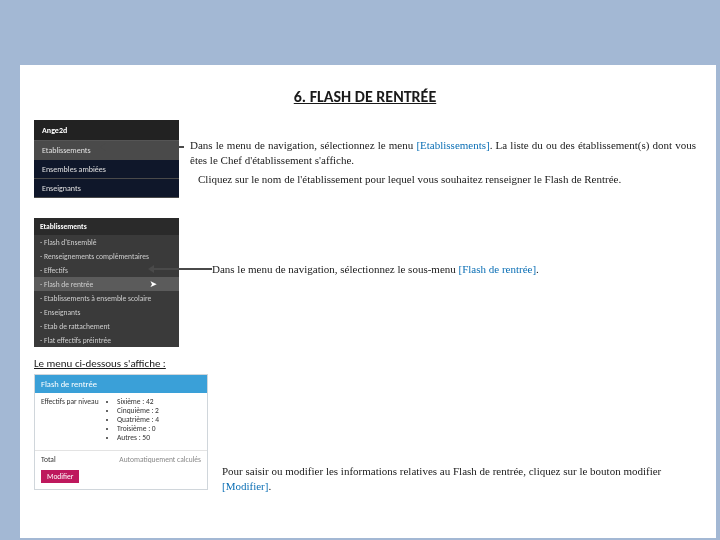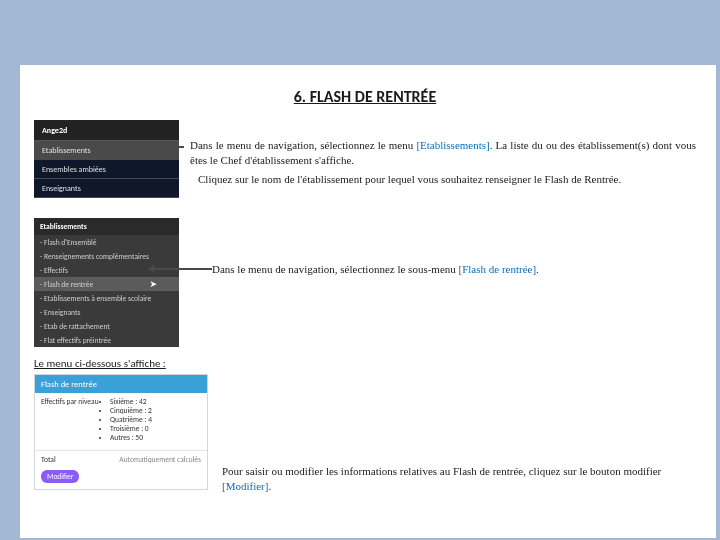--- a/index.html
+++ b/index.html
@@ -111,40 +111,40 @@
   }
   .panel .phdr {
     background: #3aa0d8;
     color: #fff;
     padding: 4px 6px;
     font-size: 8.5px;
   }
   .panel .pbody {
     padding: 4px 6px 8px 6px;
     display: flex;
-    gap: 1px;
+    gap: 8px;
     color: #333;
   }
   .panel .col1 { width: 58px; }
   .panel ul { margin: 0; padding-left: 10px; }
   .panel li { margin: 0; }
   .panel .pfoot {
     border-top: 1px solid #e3e3e3;
     padding: 4px 6px;
     color: #333;
   }
   .panel .pfoot2 {
     padding: 2px 6px 6px 6px;
   }
   .btn {
     display: inline-block;
-    background: #8b5cf6;
+    background: #be185d;
     color: #fff;
     padding: 2px 6px;
-    border-radius: 6px;
+    border-radius: 0;
     font-size: 7.5px;
     text-align: right;
   }
 </style>
 </head>
 <body>
 
 <div class="paper">
 
   <h2 class="section-title">6. FLASH DE RENTRÉE</h2>

